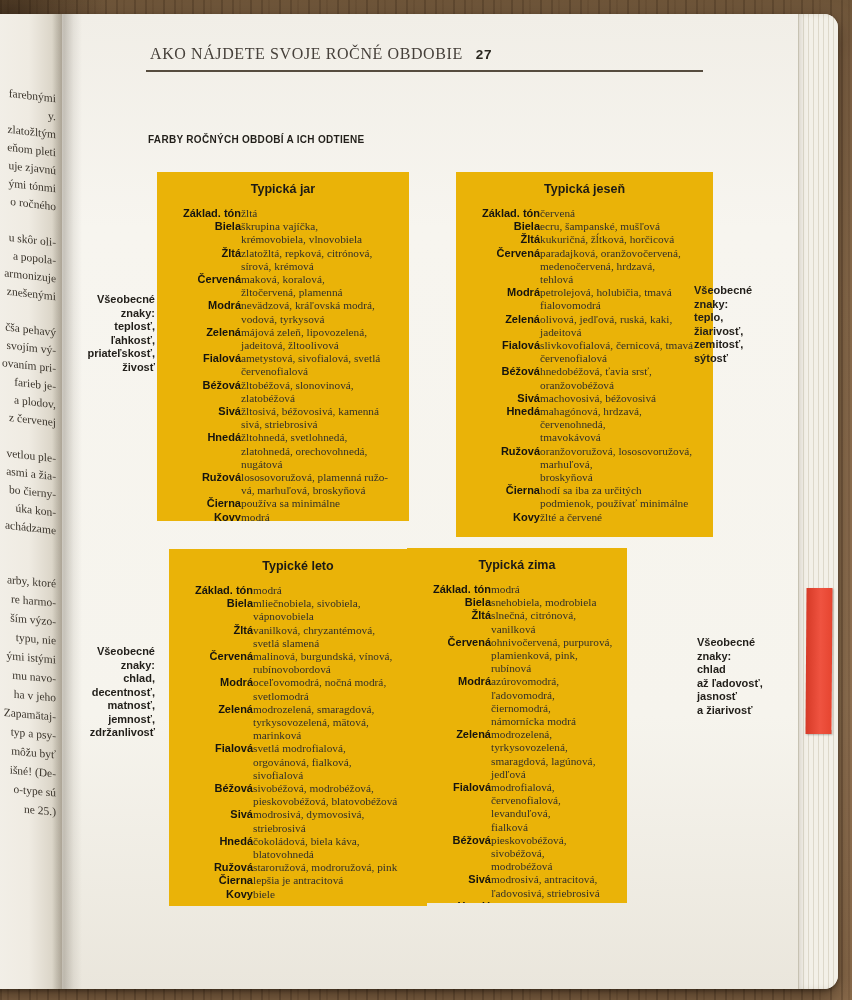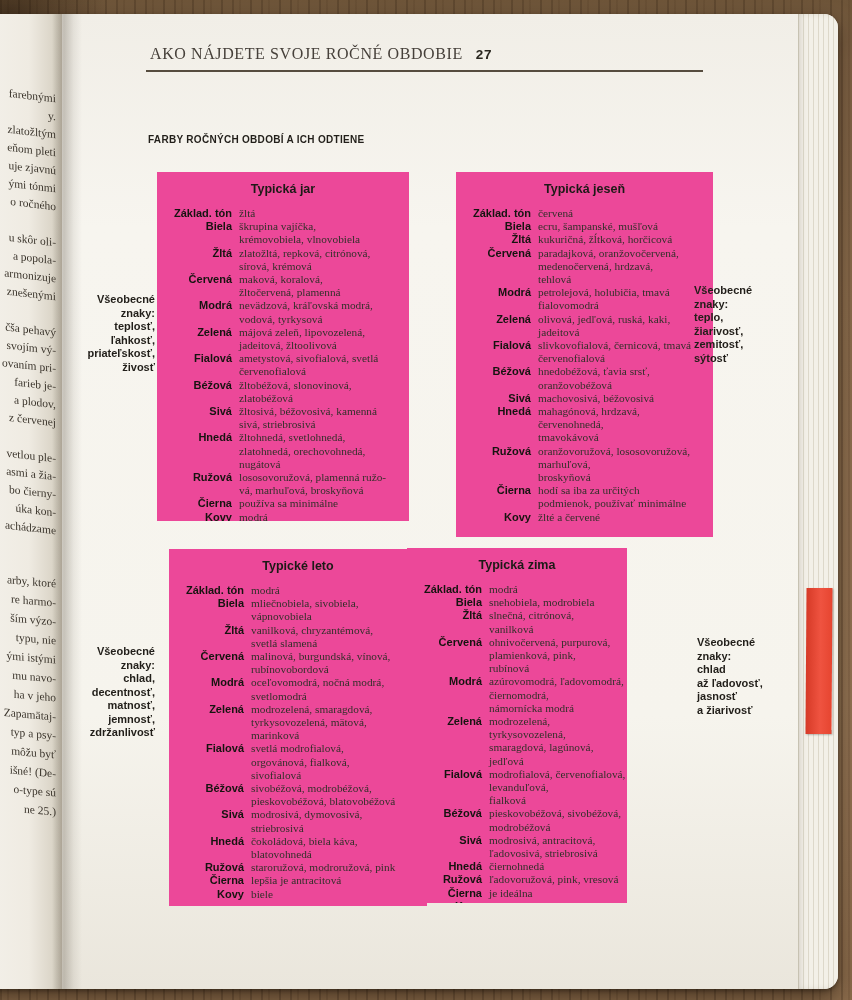--- a/index.html
+++ b/index.html
@@ -57,29 +57,29 @@
   .running-header .pagenum{
     font-family:"Liberation Sans",sans-serif;font-weight:bold;font-size:13.5px;
     color:#29261f;margin-left:13px;
   }
   .header-rule{position:absolute;left:146px;top:70px;width:557px;height:2px;background:#564c3f;}
   .section-title{
     position:absolute;left:148px;top:134px;
     font-weight:bold;font-size:10px;letter-spacing:0.3px;color:#221f1a;
   }
   .panel{
-    position:absolute;background:#ec4899;color:#26221c;
-    padding:8px 1px 10px;box-sizing:border-box;overflow:hidden;
+    position:absolute;background:#eab308;color:#26221c;
+    padding:8px 10px 10px;box-sizing:border-box;overflow:hidden;
   }
   #panel-spring{left:157px;top:172px;width:252px;height:349px;}
   #panel-autumn{left:456px;top:172px;width:257px;height:365px;}
   #panel-summer{left:169px;top:549px;width:258px;height:357px;}
   #panel-winter{left:407px;top:548px;width:220px;height:355px;}
   .panel-title{text-align:center;font-weight:bold;font-size:12.5px;margin:2px 0 11px;color:#1c1a16;}
-  .row{display:grid;grid-template-columns:74px 1fr;column-gap:7px;}
+  .row{display:grid;grid-template-columns:74px 1fr;}
   .row-label{font-weight:bold;font-size:11px;line-height:13.2px;text-align:right;color:#161410;}
   .row-value{font-family:"Liberation Serif",serif;font-size:11.3px;line-height:13.2px;color:#33302a;white-space:pre-line;}
   .side-note{
     position:absolute;font-weight:bold;font-size:11px;line-height:13.5px;
     color:#211e19;white-space:pre-line;
   }
   #note-spring{left:58px;top:293px;width:97px;text-align:right;}
   #note-autumn{left:694px;top:284px;width:100px;text-align:left;}
   #note-summer{left:53px;top:645px;width:102px;text-align:right;}
   #note-winter{left:697px;top:636px;width:102px;text-align:left;}

